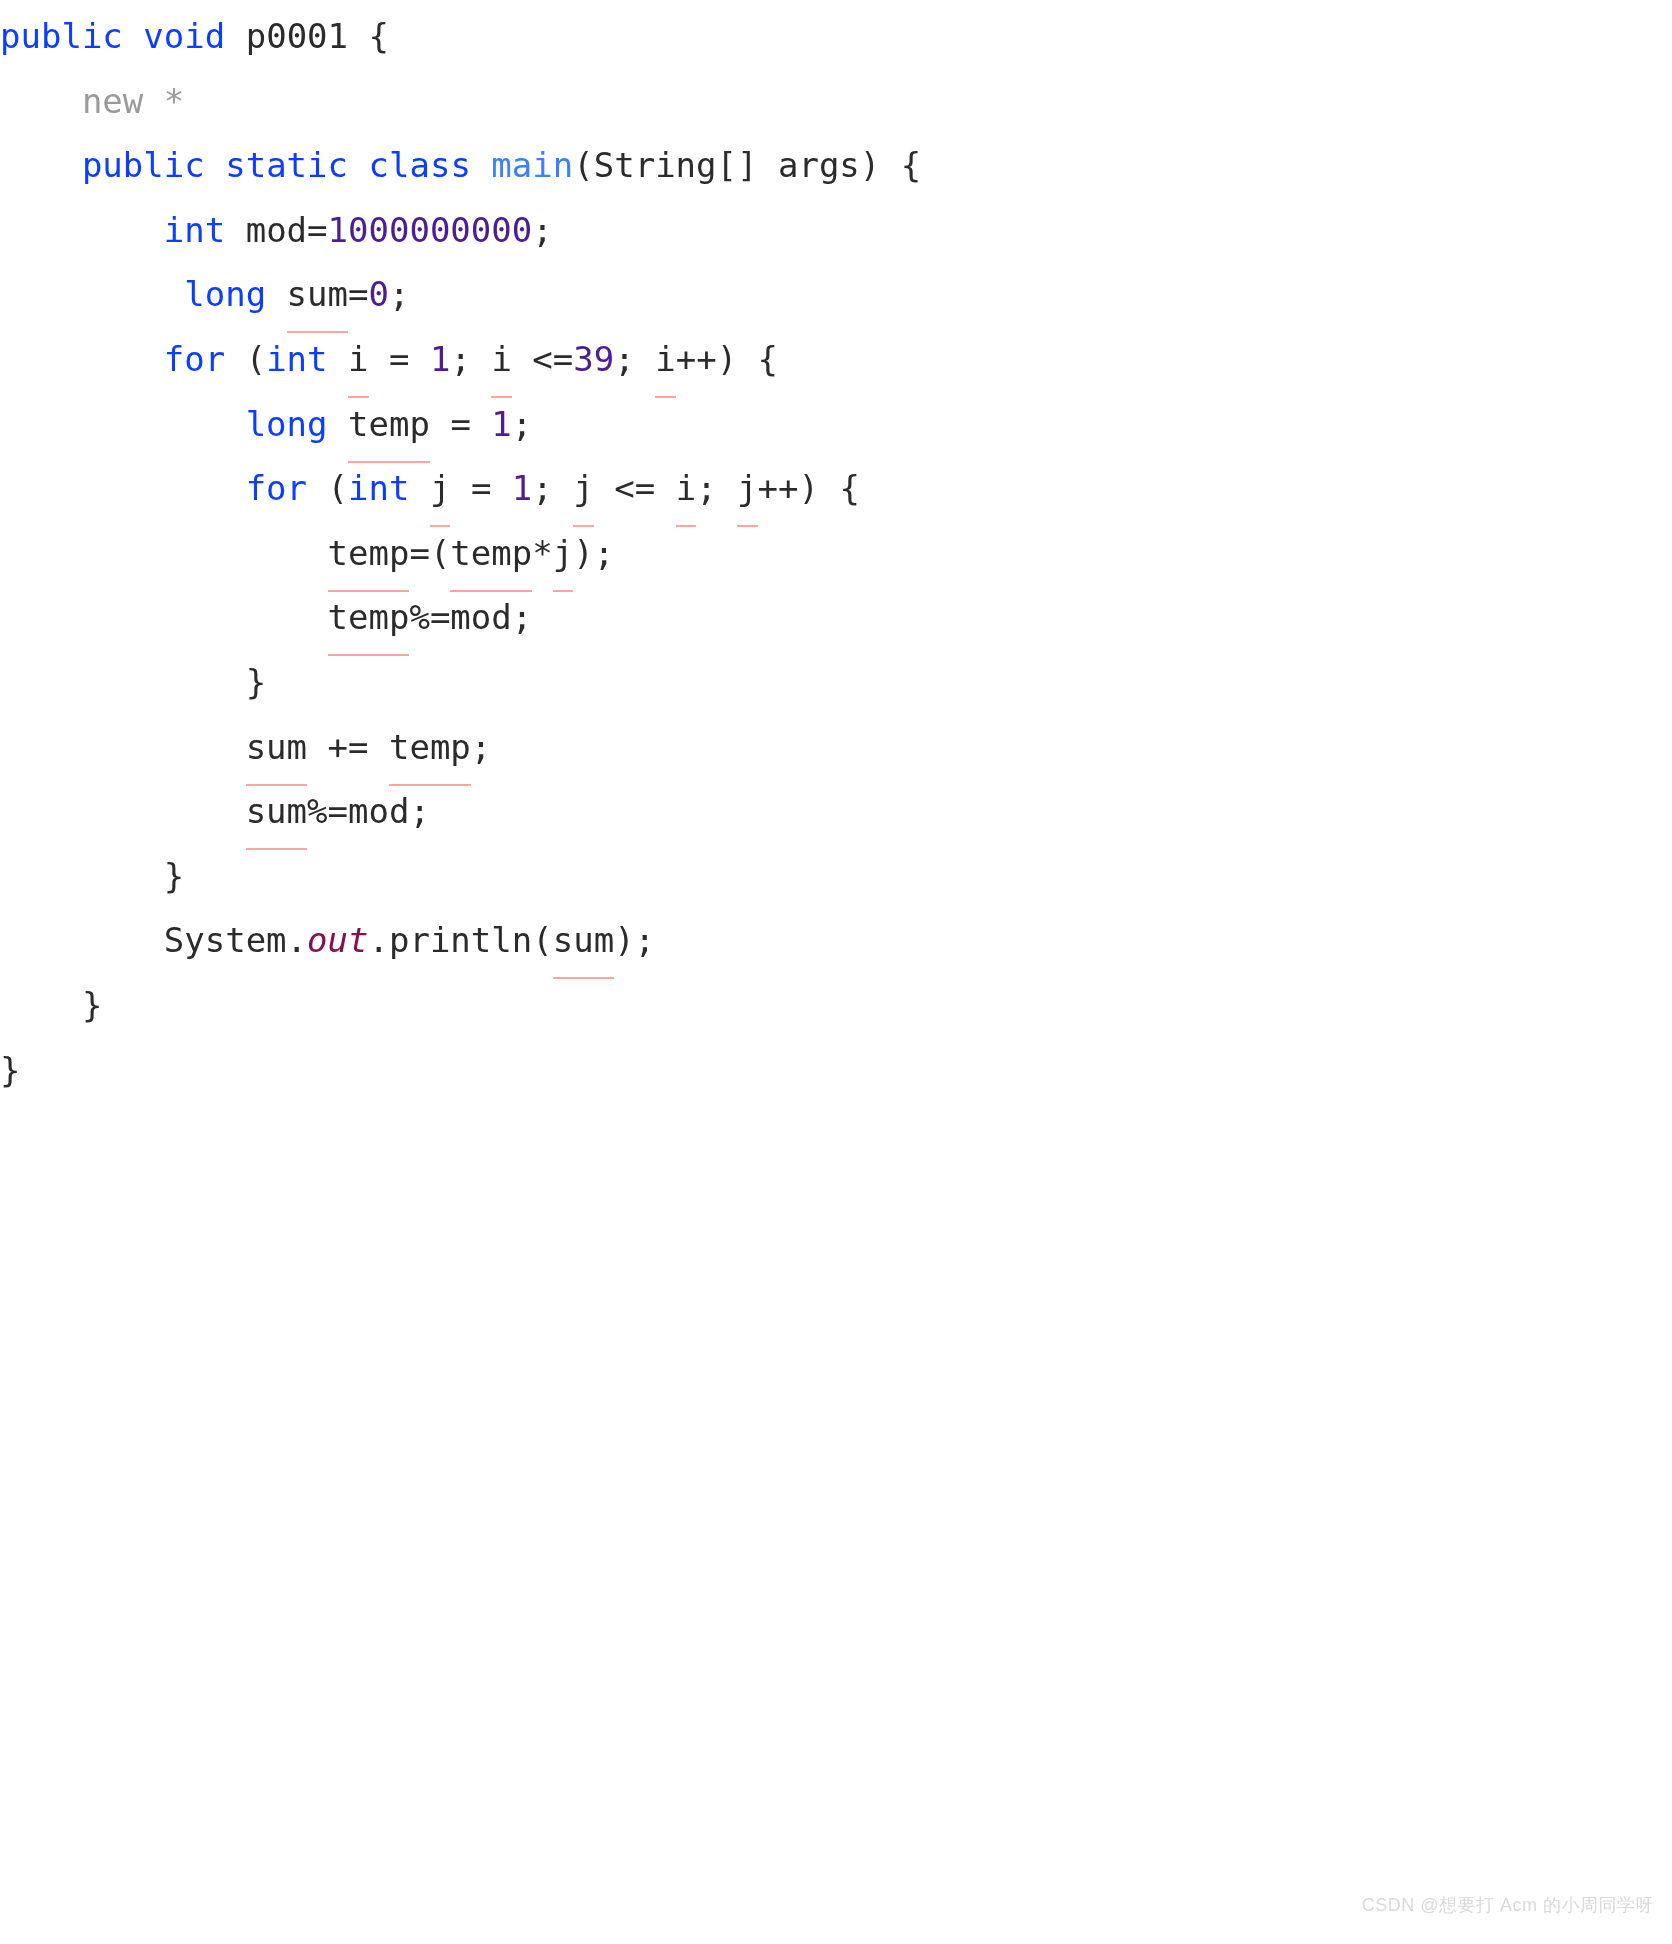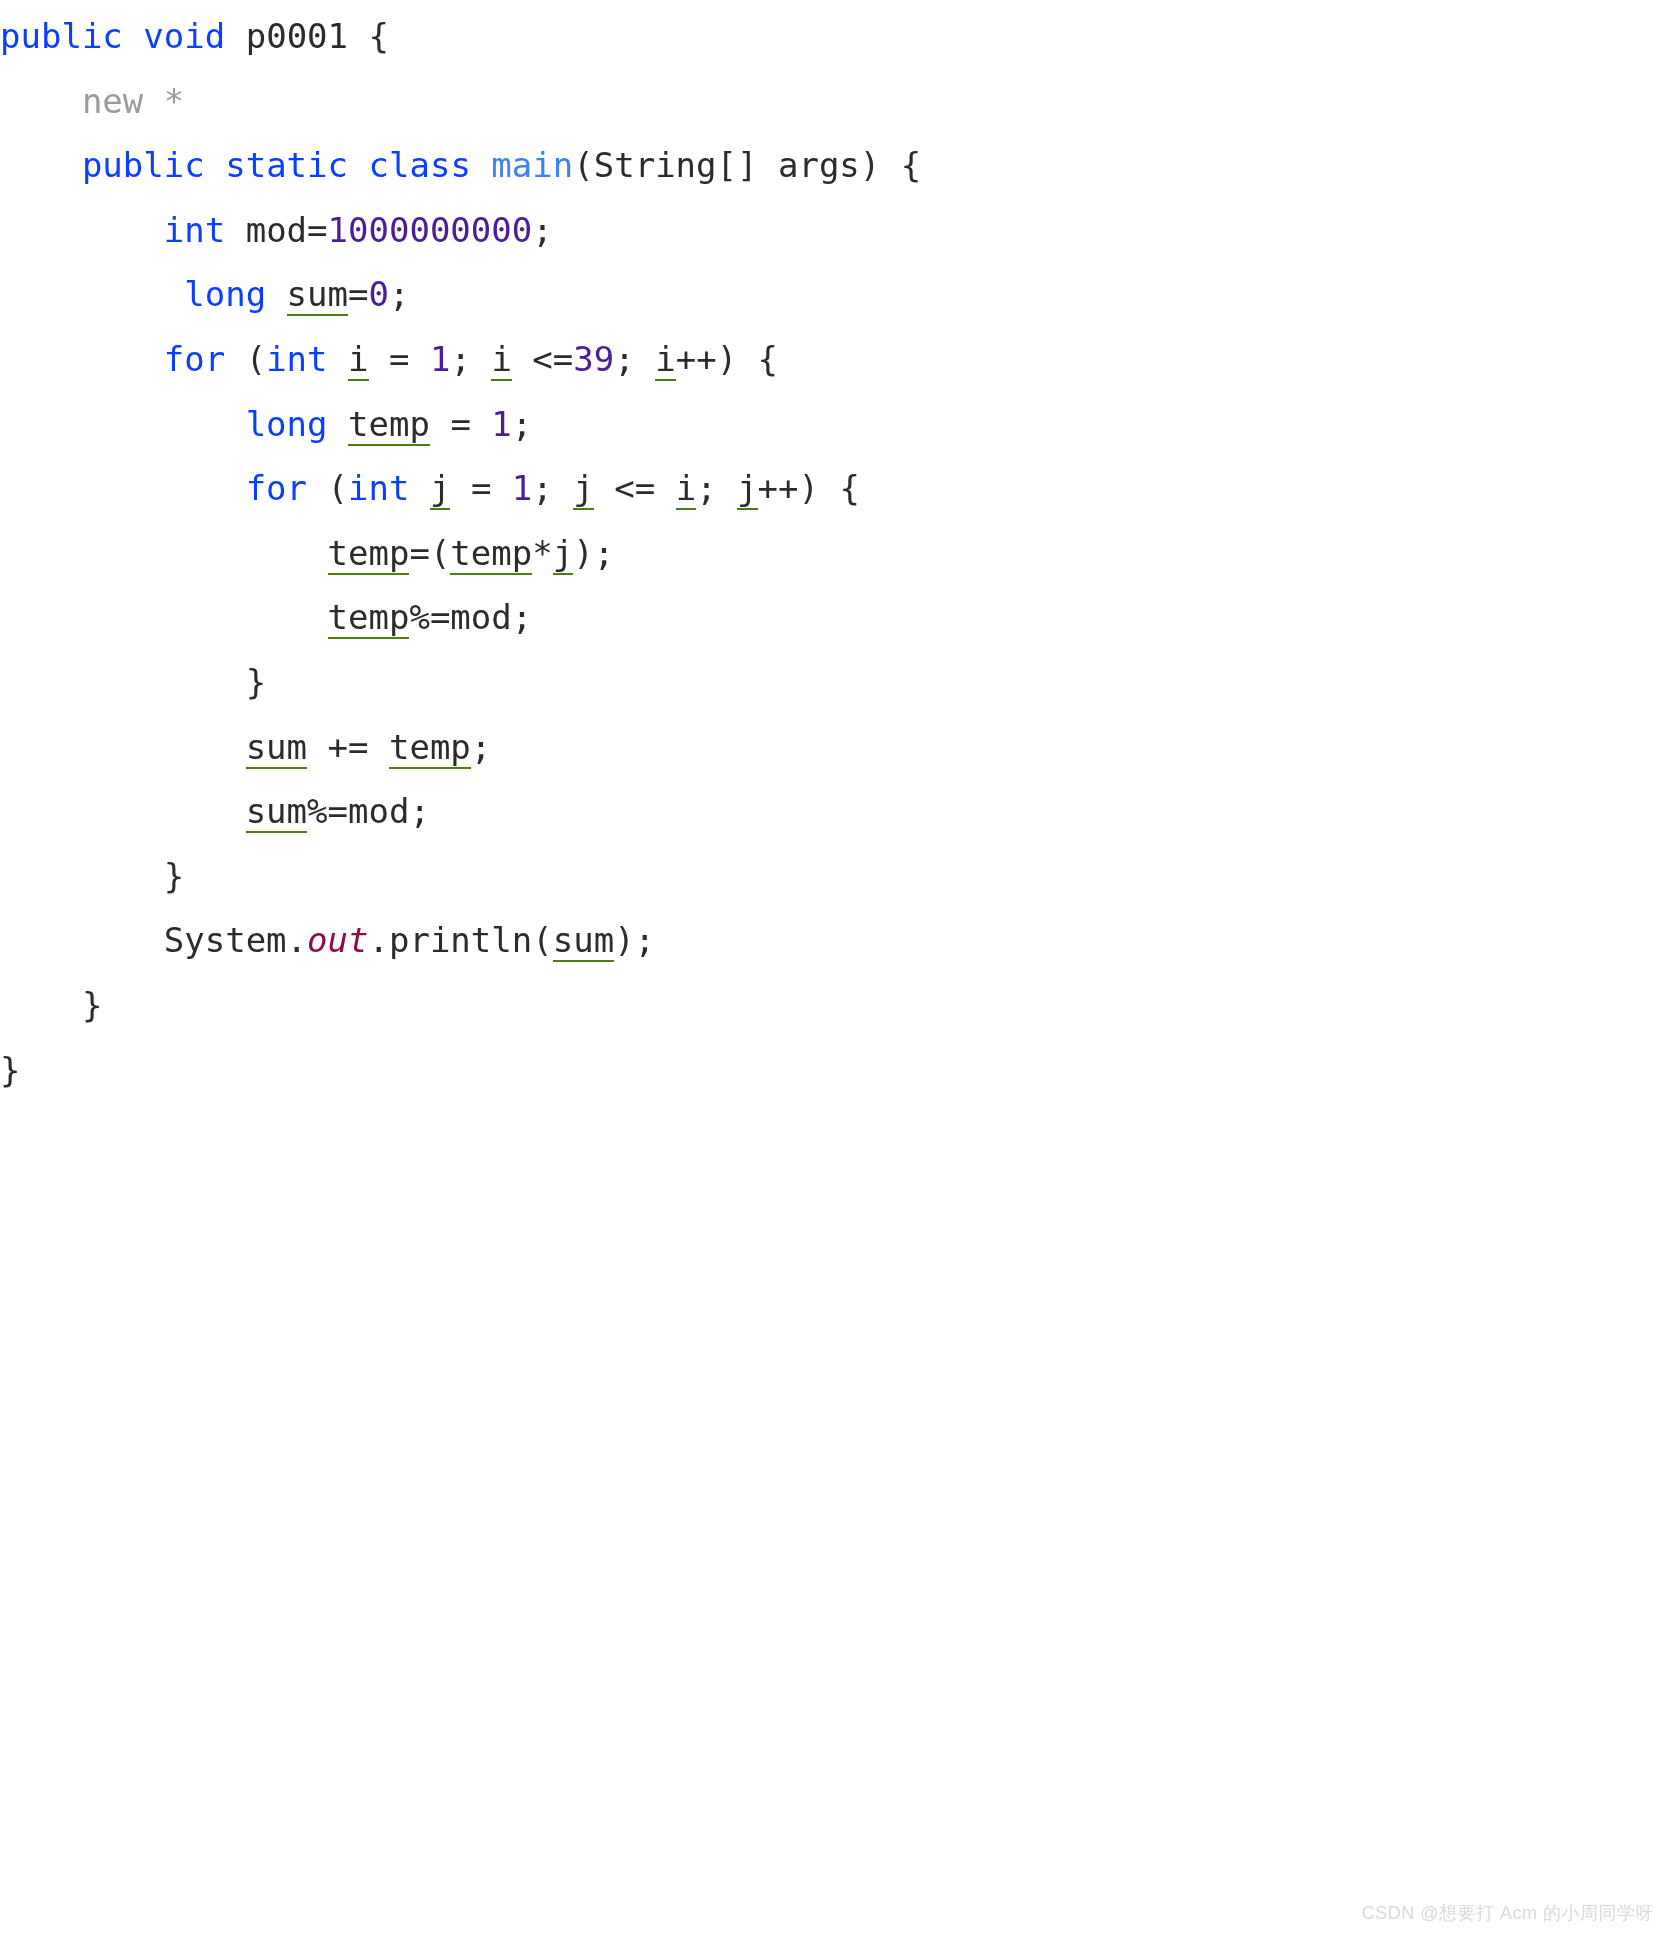--- a/index.html
+++ b/index.html
@@ -13,25 +13,25 @@
   }
   .code {
     white-space: pre;
     padding: 4px 0 20px 0;
   }
   .kw { color: #0a3fff; }        
   .num { color: #4c1d95; }       
   .fn { color: #3b82f6; }        
   .field { color: #880e4f; font-style: italic; text-align: center; } 
   .hint { color: #9a9a9a; }
-  .u { text-decoration: none; border-bottom: 2px solid #4d7c0f; padding-bottom: 0; }
+  .u { text-decoration: none; border-bottom: 2px solid #fca5a5; padding-bottom: 17px; }
   .watermark {
     position: fixed;
     right: 18px;
-    bottom: 14px;
+    bottom: 22px;
     font-family: -apple-system, BlinkMacSystemFont, "PingFang SC", "Microsoft YaHei", sans-serif;
     font-size: 18px;
     color: #d9d9d9;
     letter-spacing: .5px;
   }
 </style>
 </head>
 <body>
 
 <div class="code"><span><span class="kw">public</span> <span class="kw">void</span> <span>p0001</span> <span>{</span></span>

